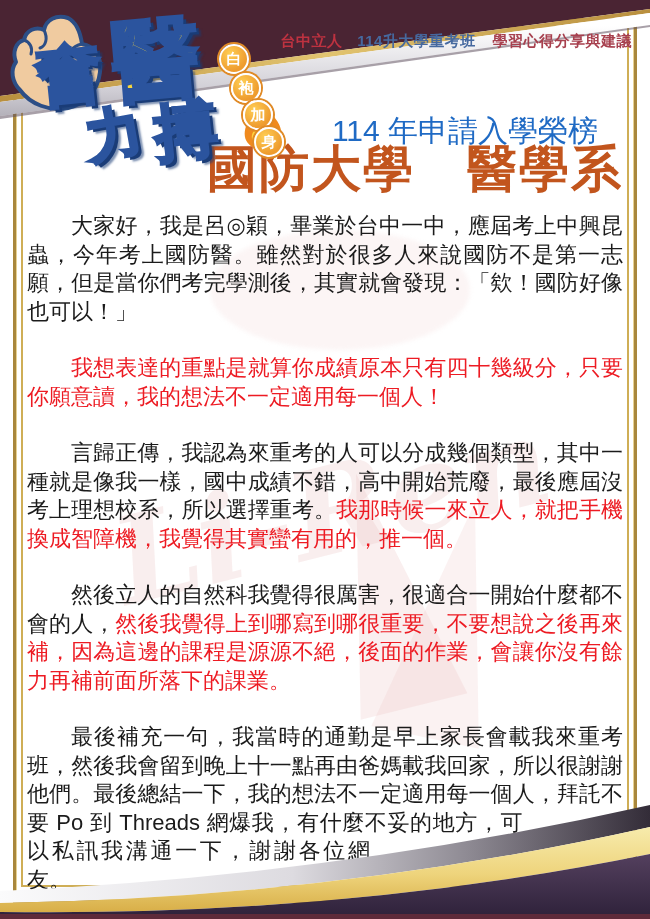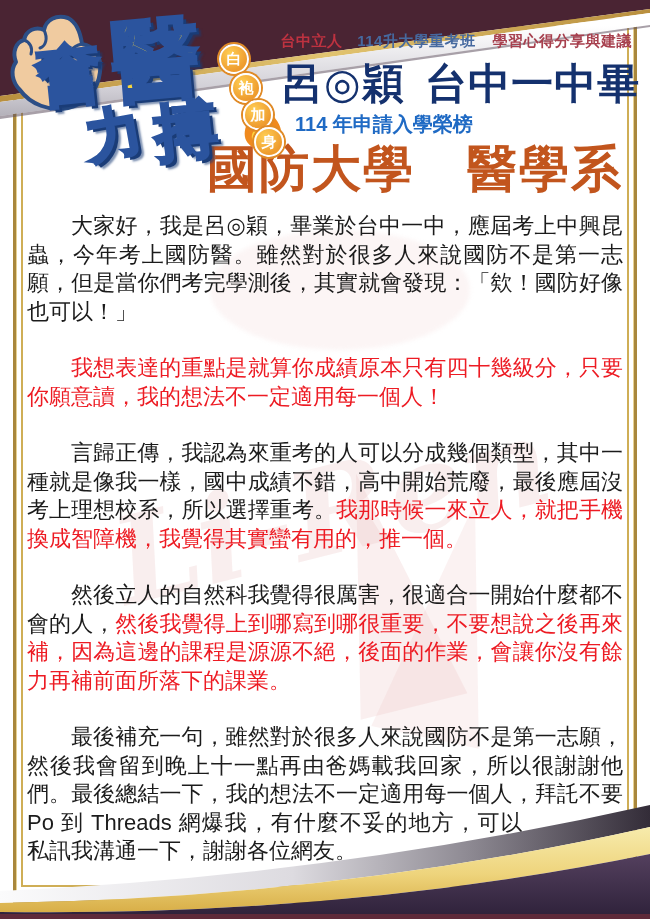--- a/index.html
+++ b/index.html
@@ -59,22 +59,22 @@
   .badge-dot.i3{left:254px; top:127px;}
   .flame{position:absolute; left:238px; top:104px; transform:rotate(14deg);}
   
   .top-banner{position:absolute; z-index:4; top:32px; right:18px; font-size:15px; font-weight:700;
     letter-spacing:.5px; white-space:nowrap;}
   .top-banner .red1{color:#BE3240;}
   .top-banner .blue{color:#46699F; margin-left:10px;margin-top:21px;}
   .top-banner .red2{color:#A7404E; margin-left:12px;}
   .student-title{position:absolute; z-index:4; left:281px; top:56px; font-size:42px; font-weight:900;
     color:#14316E; white-space:nowrap; letter-spacing:1px; word-spacing:8px;}
-  .sub-title{position:absolute; z-index:4; left:295px; top:111px; width:340px; 
-    font-size:20px; font-weight:700; color:#1F6AC4; white-space:nowrap;}
+  .sub-title{position:absolute; z-index:4; left:295px; top:111px; width:340px; text-align:center;
+    font-size:30px; font-weight:400; color:#1F6AC4; white-space:nowrap;}
   .admission{position:absolute; z-index:4; left:27px; top:136px; width:596px; text-align:right;
     font-size:50px; font-weight:900; color:#C2551D; letter-spacing:2px;
     font-family:"DejaVu Serif","Liberation Serif",serif; white-space:nowrap;}
   
   .body-text{position:absolute; z-index:4; left:27px; top:212px; width:596px;
     font-size:22px; line-height:28.5px; color:#1B1B1B; text-align:justify;}
   .body-p{margin:0 0 28px 0; text-indent:2em;}
   .seg{color:#1B1B1B;}
   .seg.red{color:#ED1B23;}
   .swoosh-spacer{float:right; width:400px; height:170px;
@@ -123,30 +123,29 @@
     <span id="logo-chars"><span class="logo-char i0">奮</span><span class="logo-char i1">醫</span><span class="logo-char i2">力</span><span class="logo-char i3">搏</span></span>
     <span id="badge-dots"><span class="badge-dot i0">白</span><span class="badge-dot i1">袍</span><span class="badge-dot i2">加</span><span class="badge-dot i3">身</span></span>
   </div>
 
   <div class="top-banner">
     <span class="red1">台中立人</span>
     <span class="blue">114升大學重考班</span>
     <span class="red2">學習心得分享與建議</span>
   </div>
 
-  <div class="student-title">呂◎穎 台中一中畢</div>
   <div class="sub-title">114 年申請入學榮榜</div>
   <div class="admission">國防大學　醫學系</div>
 
   <div class="body-text" id="paragraphs">
       <p class="body-p"><span class="seg">大家好，我是呂◎穎，畢業於台中一中，應屆考上中興昆蟲，今年考上國防醫。雖然對於很多人來說國防不是第一志願，但是當你們考完學測後，其實就會發現：「欸！國防好像也可以！」</span></p>
       <p class="body-p"><span class="seg red">我想表達的重點是就算你成績原本只有四十幾級分，只要你願意讀，我的想法不一定適用每一個人！</span></p>
       <p class="body-p"><span class="seg">言歸正傳，我認為來重考的人可以分成幾個類型，其中一種就是像我一樣，國中成績不錯，高中開始荒廢，最後應屆沒考上理想校系，所以選擇重考。</span><span class="seg red">我那時候一來立人，就把手機換成智障機，我覺得其實蠻有用的，推一個。</span></p>
       <p class="body-p"><span class="seg">然後立人的自然科我覺得很厲害，很適合一開始什麼都不會的人，</span><span class="seg red">然後我覺得上到哪寫到哪很重要，不要想說之後再來補，因為這邊的課程是源源不絕，後面的作業，會讓你沒有餘力再補前面所落下的課業。</span></p>
-      <p class="body-p"><span class="swoosh-spacer"></span><span class="seg">最後補充一句，雖然對於很多人來說國防不是第一志願，然後我會留到晚上十一點再由爸媽載我回家，所以很謝謝他們。最後總結一下，我的想法不一定適用每一個人，拜託不要 Po 到 Threads 網爆我，有什麼不妥的地方，可以私訊我溝通一下，謝謝各位網友。</span></p>
+      <p class="body-p"><span class="swoosh-spacer"></span><span class="seg">最後補充一句，我當時的通勤是早上家長會載我來重考班，然後我會留到晚上十一點再由爸媽載我回家，所以很謝謝他們。最後總結一下，我的想法不一定適用每一個人，拜託不要 Po 到 Threads 網爆我，有什麼不妥的地方，可以私訊我溝通一下，謝謝各位網友。</span></p>
     </div>
 
   <svg class="bottom-deco" width="650" height="129" viewBox="0 0 650 129">
     <defs>
       <linearGradient id="gSilver" x1="0" y1="0" x2="1" y2="0">
         <stop offset="0" stop-color="#FBFBFC"></stop>
         <stop offset="0.45" stop-color="#DDDBE0"></stop>
         <stop offset="0.72" stop-color="#8E8A93"></stop>
         <stop offset="1" stop-color="#332C38"></stop>
       </linearGradient>

